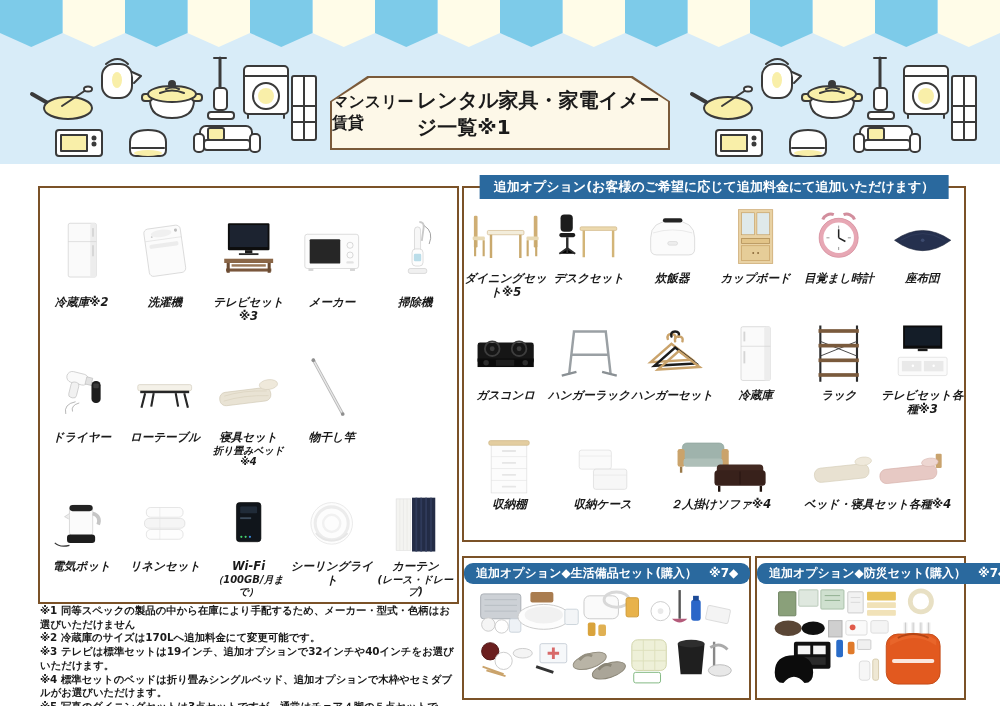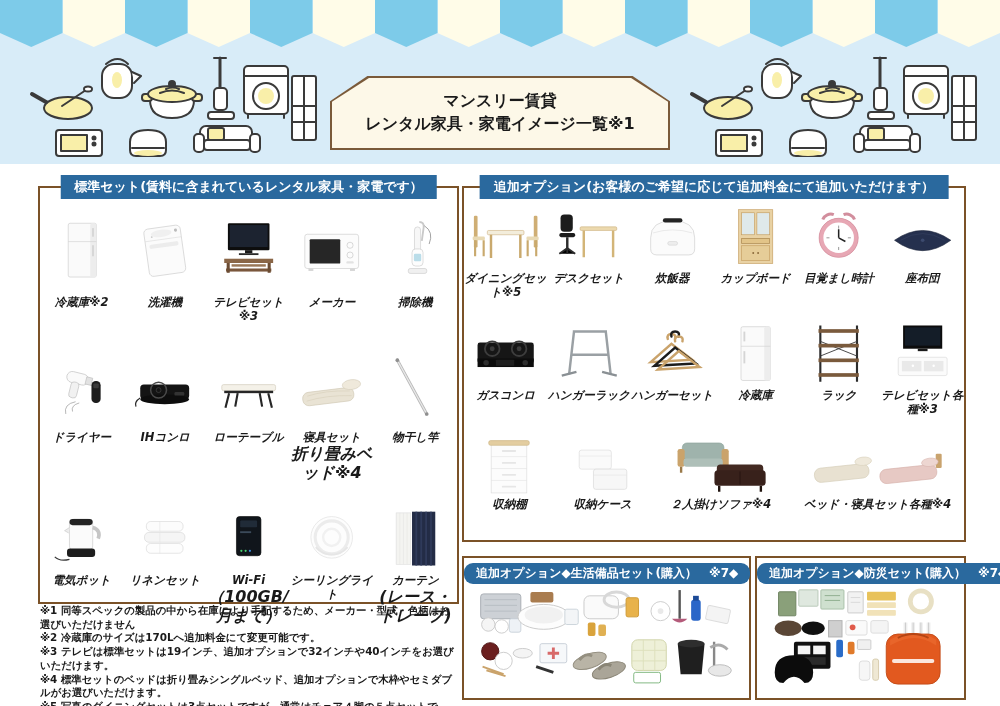--- a/index.html
+++ b/index.html
@@ -17,23 +17,23 @@
   .awning .c{background:#fffce8;}
   .deco{position:absolute;top:50px;width:290px;height:110px;}
   .deco-left{left:28px;}
   .deco-right{left:688px;}
   
   .plaque{position:absolute;left:330px;top:76px;width:340px;height:74px;
     clip-path:polygon(0 34%,11% 0,89% 0,100% 34%,100% 100%,0 100%);
     background:#7a5a3a;}
   .plaque-in{position:absolute;left:2px;top:2px;right:2px;bottom:2px;
     clip-path:polygon(0 34%,11% 0,89% 0,100% 34%,100% 100%,0 100%);
-    background:#fdf8e8;display:flex;flex-direction:column;align-items:center;justify-content:center;}
+    background:#fdf8e8;display:flex;flex-direction:row;align-items:center;justify-content:center;}
   .plaque-in .t1{font-size:16px;font-weight:bold;}
-  .plaque-in .t2{font-size:16px;font-weight:bold;margin-top:2px;}
+  .plaque-in .t2{font-size:20px;font-weight:bold;margin-top:2px;}
   
   .panel{position:absolute;border:2px solid #7b5228;background:#fff;}
   .panel-head{position:absolute;top:-13px;left:50%;transform:translateX(-50%);
     background:#2a699e;color:#fff;font-weight:bold;font-size:13px;
     padding:3px 14px;white-space:nowrap;}
   .inner-head{display:block;margin:5px auto 2px auto;width:max-content;
     background:#2a699e;color:#fff;font-weight:bold;font-size:12px;
     padding:2px 12px;white-space:nowrap;border-radius:9px;}
   #std-panel{left:38px;top:186px;width:417px;height:414px;}
   #opt-panel{left:462px;top:186px;width:500px;height:352px;}
@@ -41,21 +41,21 @@
   #dis-panel{left:755px;top:556px;width:207px;height:140px;}
   .grid{display:grid;}
   .g5{grid-template-columns:repeat(5,1fr);}
   .g6{grid-template-columns:repeat(6,1fr);}
   .g4{grid-template-columns:1fr 1.05fr 1.55fr 1.9fr;}
   .cell{display:flex;flex-direction:column;align-items:center;min-width:0;}
   .img{width:100%;display:flex;align-items:flex-end;justify-content:center;}
   .i96{height:92px;} .i88{height:86px;} .i74{height:70px;} .i64{height:62px;}
   .img svg{width:88%;height:96%;}
   .cap{font-weight:bold;font-size:11.5px;line-height:1.18;text-align:center;margin-top:2px;font-style:italic;}
-  .cap .sub{display:block;font-size:16px;}
+  .cap .sub{display:block;font-size:10px;}
   #std-panel .grid{padding-top:14px;}
   #opt-panel .grid{padding-top:12px;}
   .rowgap{margin-top:6px;}
   
   .footnotes{position:absolute;left:40px;top:604px;width:416px;
     font-size:10.4px;font-weight:bold;line-height:1.32;}
   
   .collage{display:block;margin:2px auto 0 auto;width:94%;height:100px;}
 </style>
 </head>
@@ -141,21 +141,20 @@
     </svg>
   <div class="plaque">
     <div class="plaque-in">
       <div class="t1">マンスリー賃貸</div>
       <div class="t2">レンタル家具・家電イメージ一覧※1</div>
     </div>
   </div>
 </div>
 
 <div class="panel" id="std-panel">
-  <div class="panel-head">標準セット(賃料に含まれているレンタル家具・家電です）</div>
 
   <div class="grid g5">
     <div class="cell">
       <div class="img i96">
         <svg viewBox="0 0 120 100">
             <rect x="38" y="6" width="46" height="88" rx="3" fill="#fafafa" stroke="#c8c8c8"></rect>
             <rect x="74" y="6" width="10" height="88" rx="3" fill="#ededed"></rect>
             <line x1="38" y1="36" x2="84" y2="36" stroke="#cfcfcf"></line>
             <rect x="77" y="14" width="3" height="14" fill="#d5d5d5"></rect>
             <rect x="77" y="42" width="3" height="18" fill="#d5d5d5"></rect>
@@ -231,33 +230,20 @@
               <rect x="34" y="26" width="36" height="18" rx="9" fill="#fafafa" stroke="#bdbdbd"></rect>
               <rect x="66" y="29" width="10" height="12" fill="#e2e2e2" stroke="#bdbdbd"></rect>
               <rect x="44" y="42" width="13" height="26" rx="5" fill="#f1f1f1" stroke="#bdbdbd"></rect>
             </g>
             <rect x="76" y="38" width="15" height="36" rx="7" fill="#1d1d1d"></rect>
             <rect x="79" y="42" width="9" height="8" rx="2" fill="#3a3a3a"></rect>
             <path d="M50 72 q-20 4 -16 20 M56 74 q-14 4 -11 14" stroke="#8a8a8a" fill="none"></path>
           </svg>
       </div>
       <div class="cap"><span>ドライヤー</span><span class="sub"></span></div>
-    </div>
-    <div class="cell">
-      <div class="img i88">
-        <svg viewBox="0 0 120 100">
-            <path d="M20 66 q-10 6 -7 14" stroke="#2a2a2a" fill="none" stroke-width="2"></path>
-            <rect x="20" y="44" width="80" height="24" rx="6" fill="#141414"></rect>
-            <ellipse cx="60" cy="68" rx="40" ry="8" fill="#0d0d0d"></ellipse>
-            <circle cx="50" cy="53" r="13" fill="none" stroke="#4a4a4a" stroke-width="2.5"></circle>
-            <circle cx="50" cy="53" r="4" fill="none" stroke="#4a4a4a"></circle>
-            <rect x="76" y="56" width="16" height="6" rx="2" fill="#333"></rect>
-          </svg>
-      </div>
-      <div class="cap"><span>IHコンロ</span><span class="sub"></span></div>
     </div>
     <div class="cell">
       <div class="img i88">
         <svg viewBox="0 0 120 100">
             <rect x="16" y="44" width="88" height="10" rx="3" fill="#f4f1e8" stroke="#cfc9b8"></rect>
             <rect x="20" y="54" width="80" height="4" fill="#262626"></rect>
             <path d="M28 58 L22 82 M92 58 L98 82 M42 58 L38 80 M78 58 L82 80" stroke="#262626" stroke-width="3.5"></path>
           </svg>
       </div>
       <div class="cap"><span>ローテーブル</span><span class="sub"></span></div>

